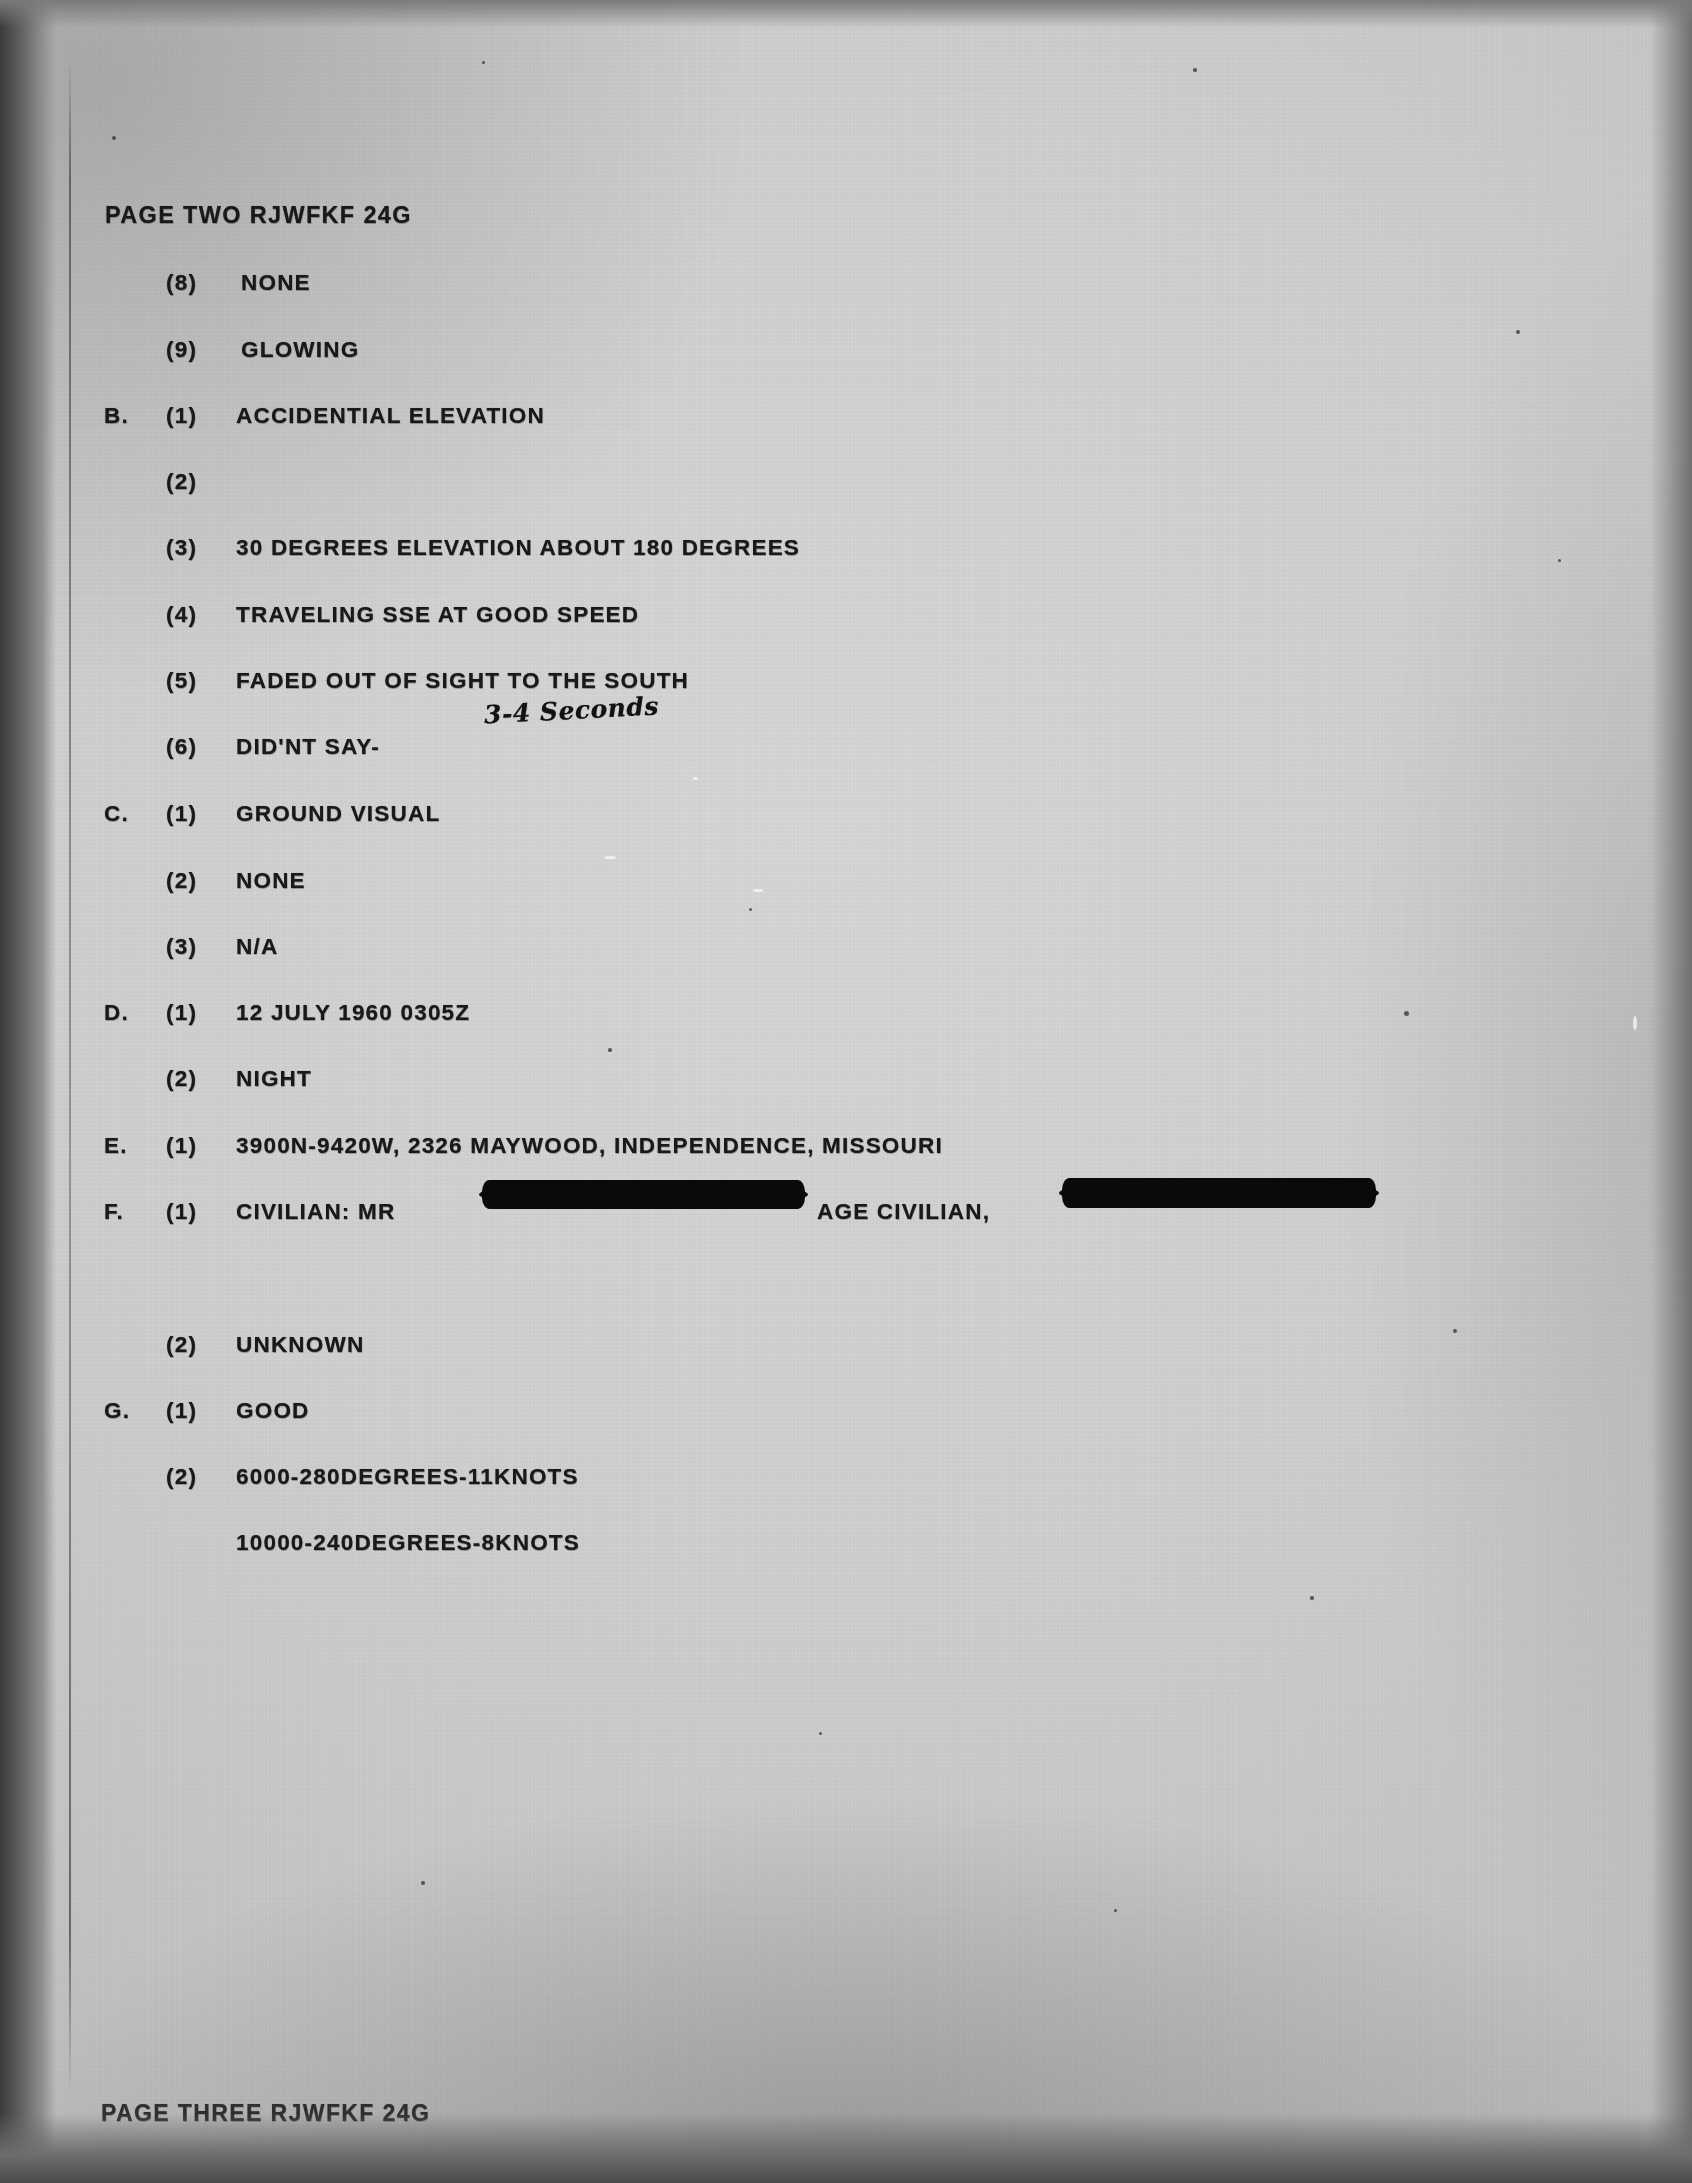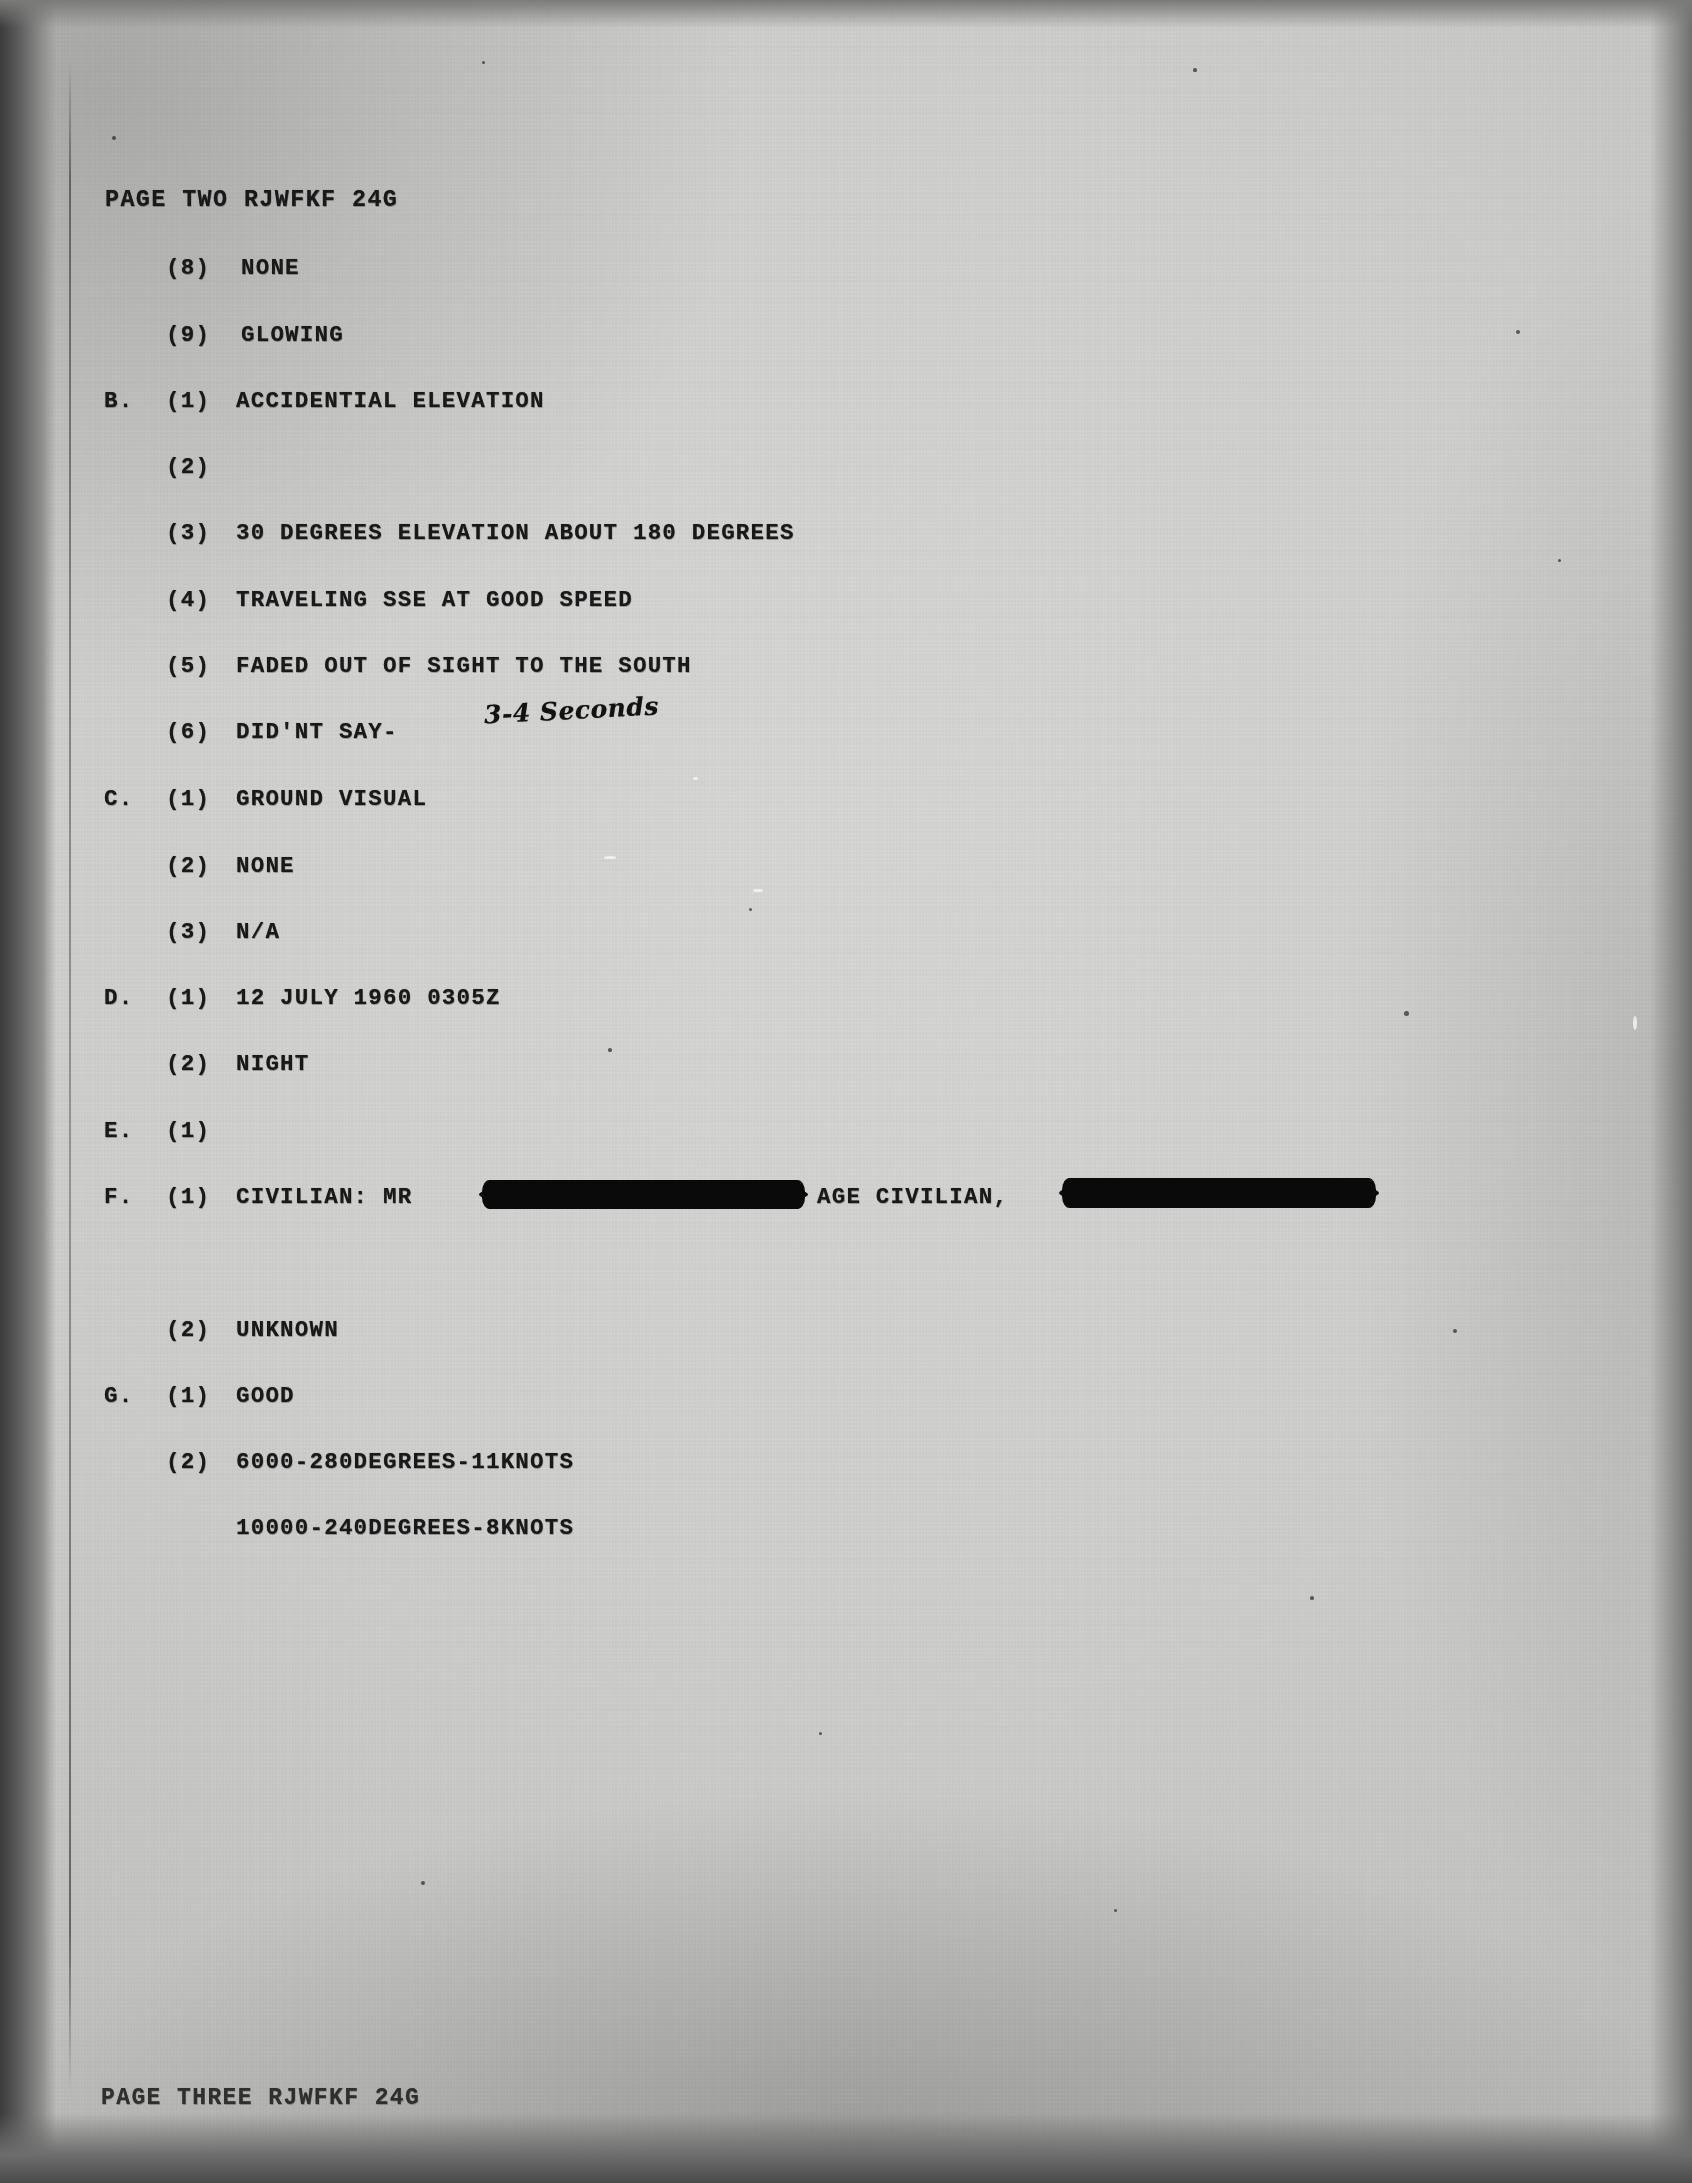--- a/index.html
+++ b/index.html
@@ -87,24 +87,25 @@
   .doc {
     position: absolute;
     left: 0; top: 0;
     width: 1692px;
     height: 2183px;
   }
   .line {
     position: absolute;
     white-space: pre;
     color: #191919;
-    font-family: Liberation Mono, monospace;
+    font-family: Liberation Sans, sans-serif;
     font-weight: 700;
     letter-spacing: 0.7px;
     text-shadow: 0 0 0.9px rgba(0,0,0,0.45), 0.5px 0.5px 0.5px rgba(0,0,0,0.25);
+    margin-top: 15px;
   }
   .hdr {
     font-size: 23.4px;
     letter-spacing: 1.4px;
   }
   .body-line {
     font-size: 22.5px;
     letter-spacing: 1.2px;
   }
   .footer-line {
@@ -202,20 +203,21 @@
 
     <div class="line body-line" style="left:104px; top:985px;">D.</div>
     <div class="line body-line" style="left:166px; top:985px;">(1)</div>
     <div class="line body-line" style="left:236px; top:985px;">12 JULY 1960 0305Z</div>
 
     <div class="line body-line" style="left:166px; top:1051px;">(2)</div>
     <div class="line body-line" style="left:236px; top:1051px;">NIGHT</div>
 
     <div class="line body-line" style="left:104px; top:1118px;">E.</div>
     <div class="line body-line" style="left:166px; top:1118px;">(1)</div>
+    <div class="line body-line" style="left:236px; top:1118px;">3900N-9420W, 2326 MAYWOOD, INDEPENDENCE, MISSOURI</div>
 
     <div class="line body-line" style="left:104px; top:1184px;">F.</div>
     <div class="line body-line" style="left:166px; top:1184px;">(1)</div>
     <div class="line body-line" style="left:236px; top:1184px;">CIVILIAN: MR</div>
     <div class="line body-line" style="left:817px; top:1184px;">AGE CIVILIAN,</div>
 
     <div class="redaction" style="left:482px; top:1180px; width:323px; height:29px;"></div>
     <div class="redaction" style="left:1062px; top:1178px; width:314px; height:30px;"></div>
 
 

